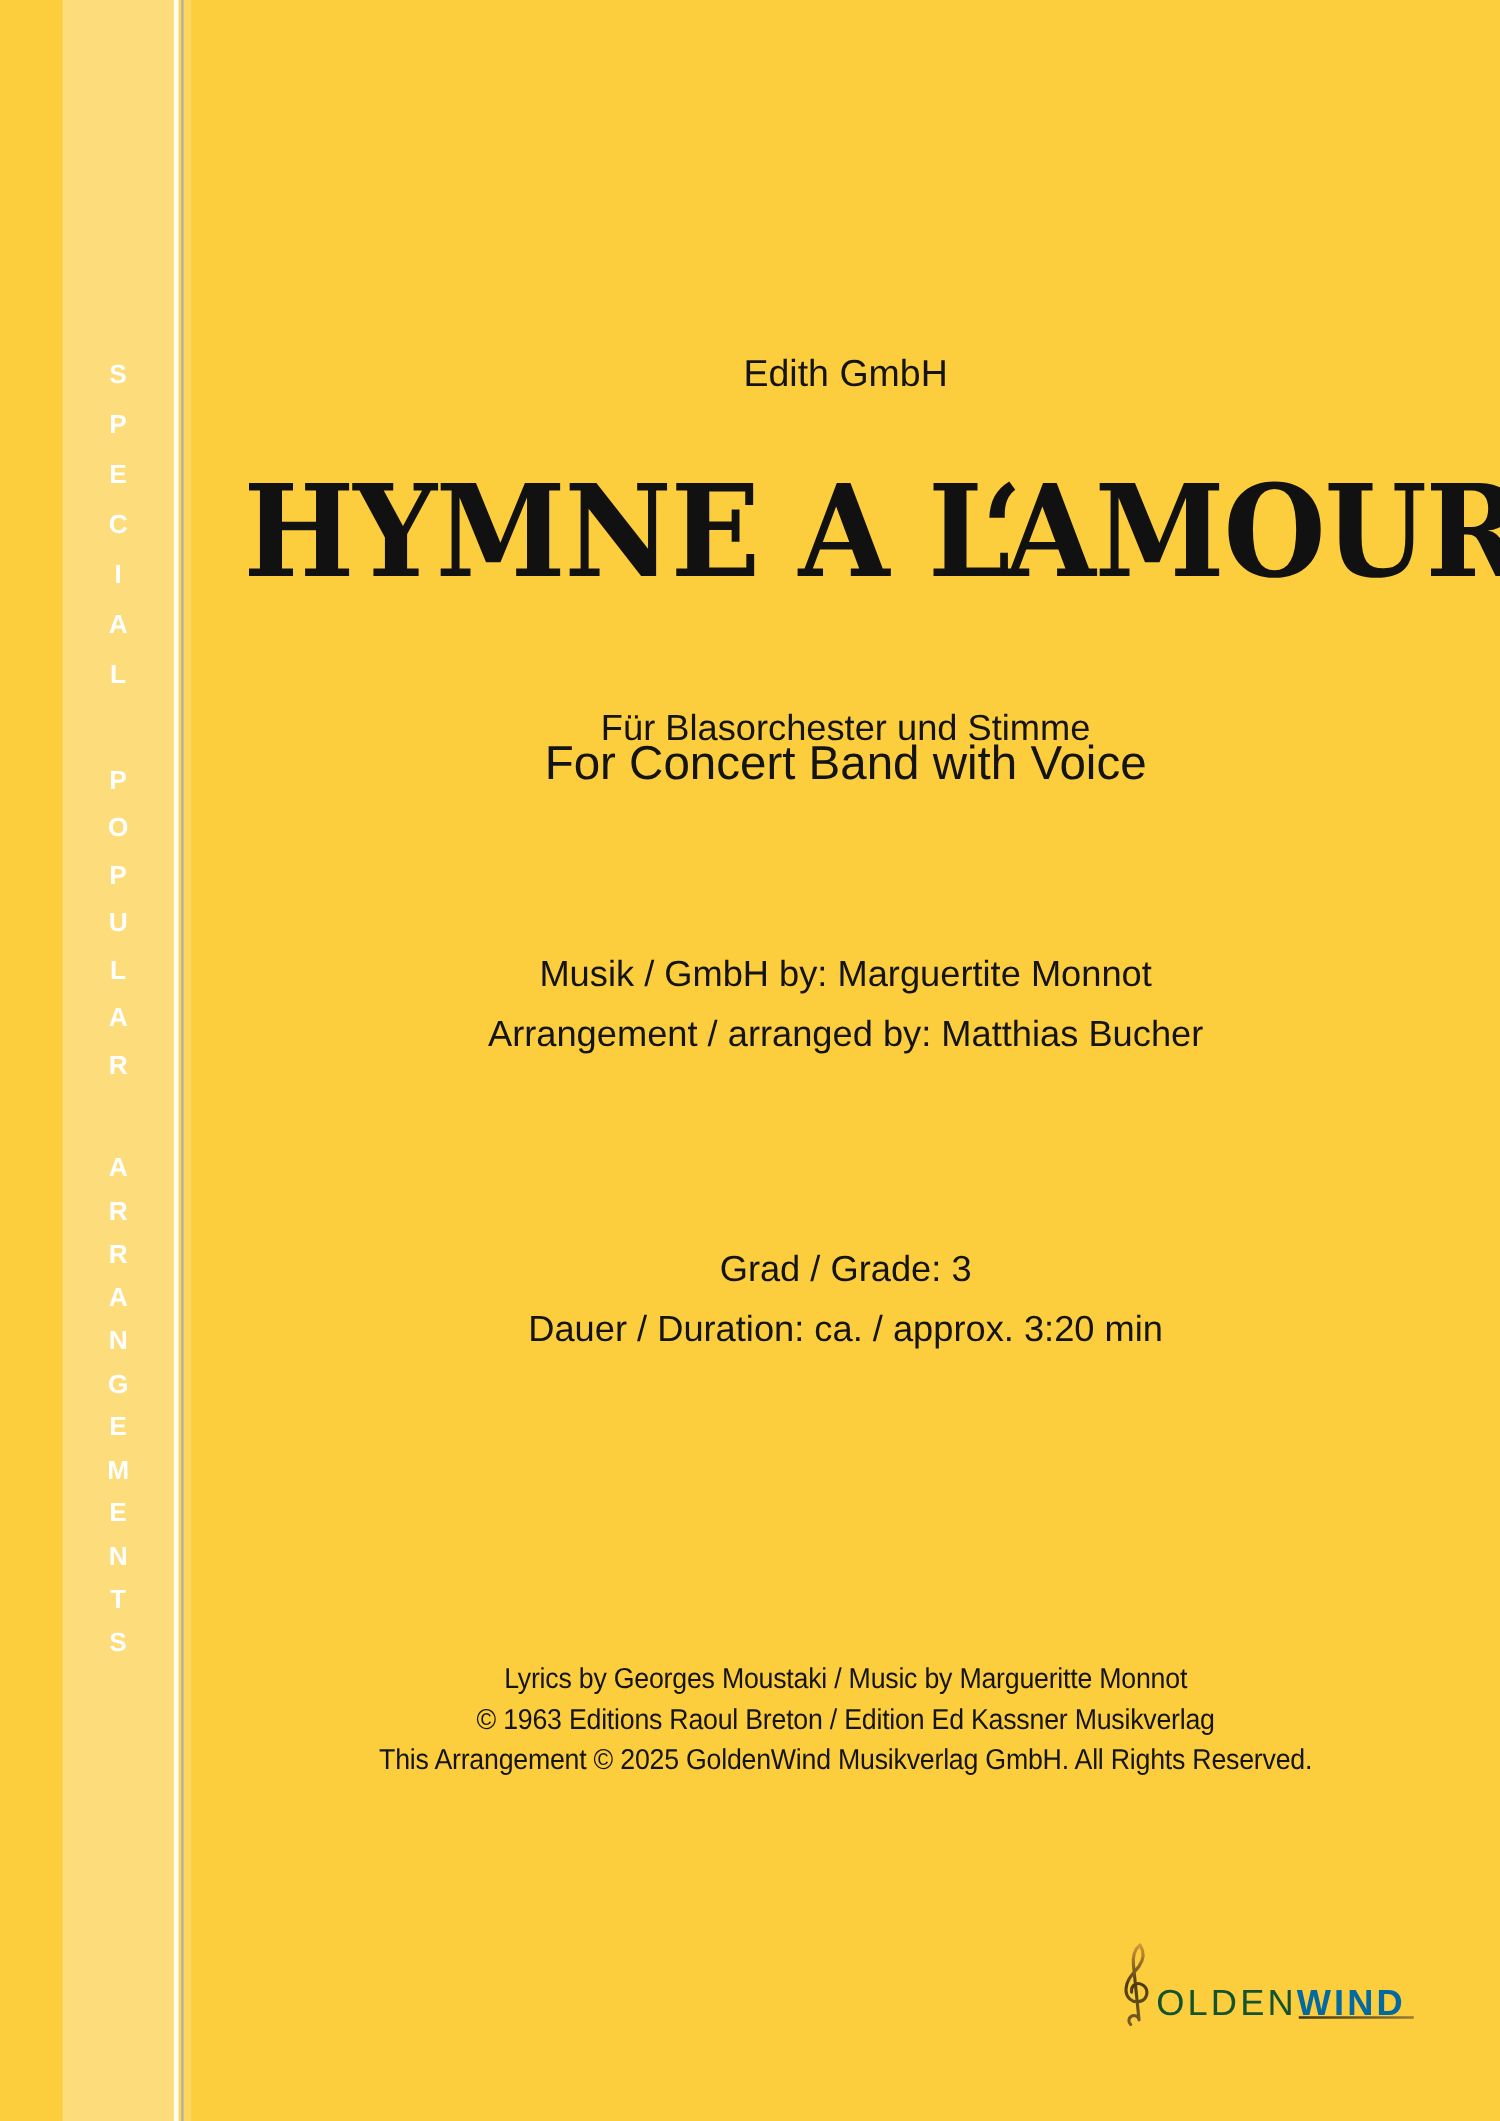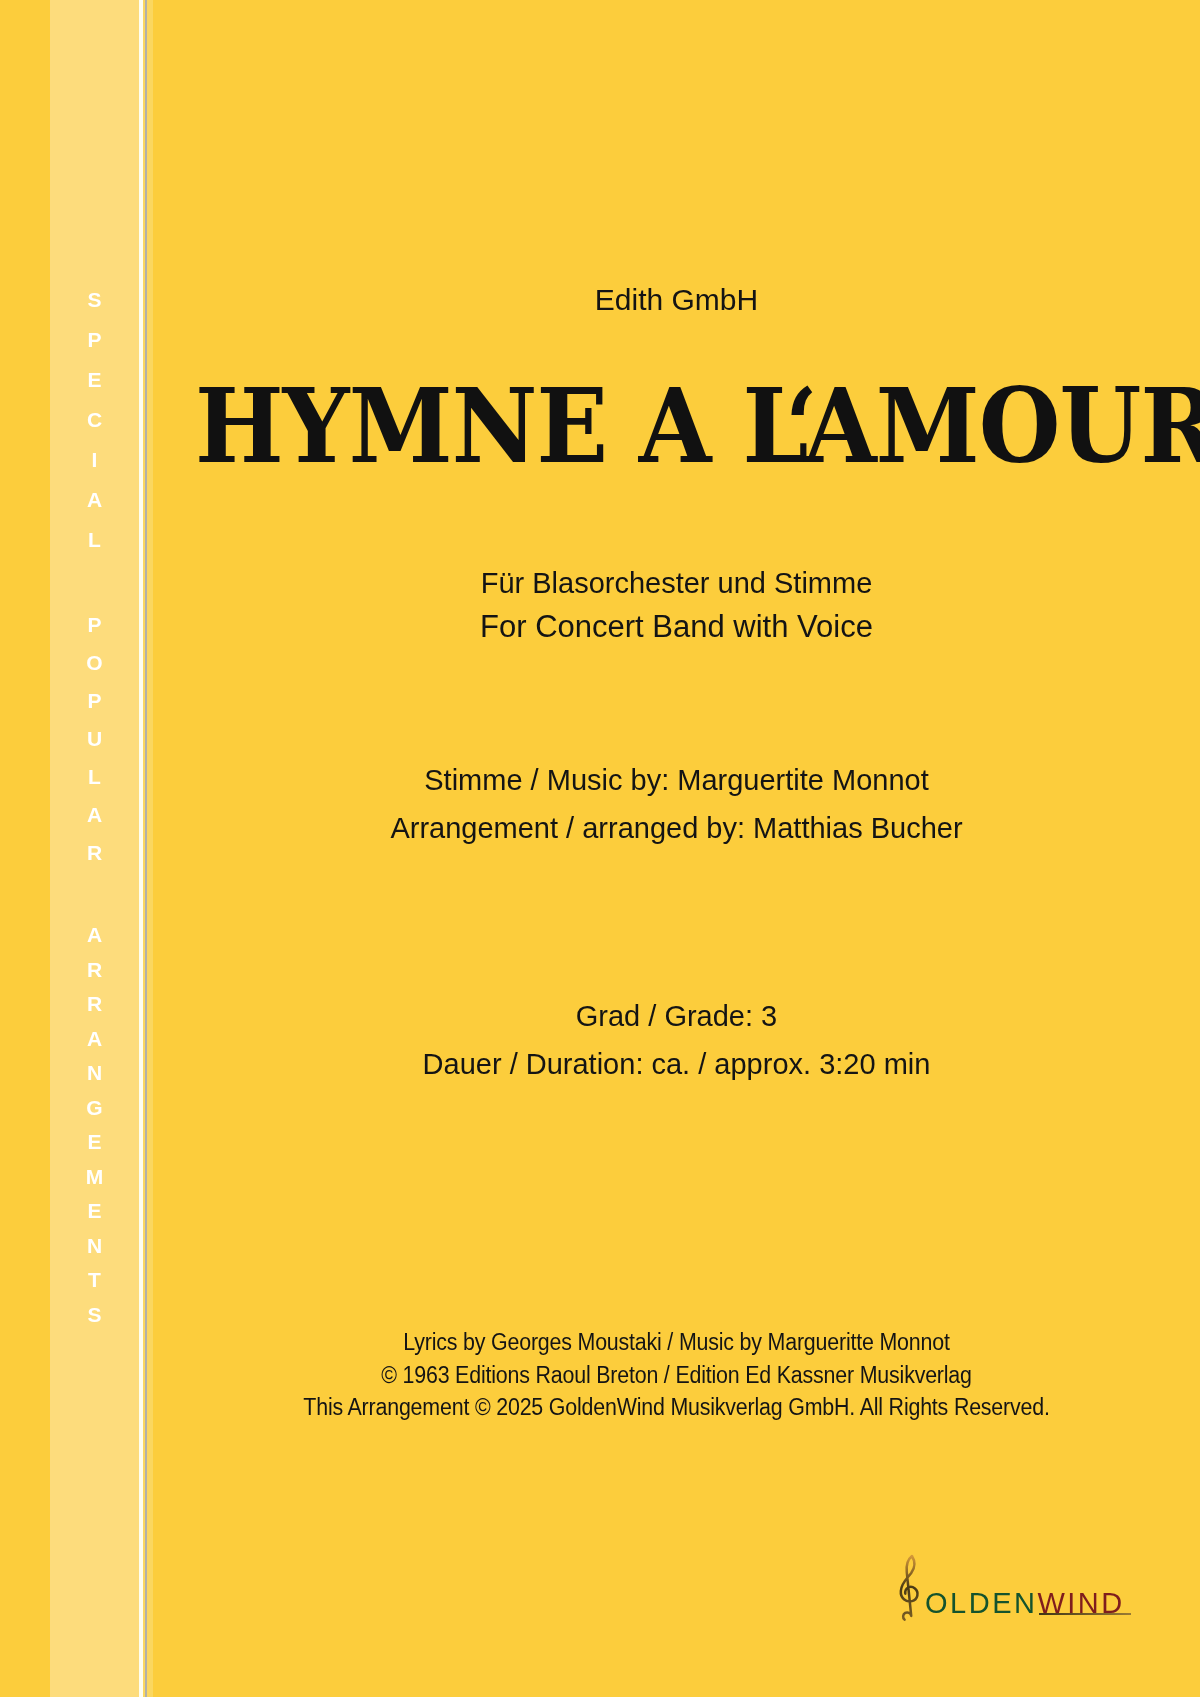--- a/index.html
+++ b/index.html
@@ -38,40 +38,40 @@
   .title{
     top:371px;
     font-family:"DejaVu Serif", serif;
     font-weight:700;
     font-size:102px;line-height:110px;
     letter-spacing:-1px;
     transform:scaleX(0.92);
     color:#111111;
   }
   .subtitle-de{top:566px;font-size:29px;line-height:34px;}
-  .subtitle-en{top:610px;font-size:31px;line-height:34px;text-align:center;}
+  .subtitle-en{top:594px;font-size:38px;line-height:34px;text-align:center;}
 
   .credits{top:756px;font-size:29px;line-height:48px;}
   .details{top:992px;font-size:29px;line-height:48px;}
 
   .copyright{
     top:1326px;font-size:23px;line-height:32.5px;
     letter-spacing:-0.2px;
     transform:scaleX(0.93);
   }
 
   
   .logo{position:absolute;left:893px;top:1550px;width:260px;height:86px;}
   .logo-clef{position:absolute;left:0;top:3px;width:32px;height:74px;}
   .logo-text{
     position:absolute;left:32px;top:37px;
     font-size:29px;letter-spacing:2.5px;white-space:nowrap;
   }
   .logo-golden{color:#14532d;}
-  .logo-wind{color:#7f1d1d;font-weight:400;}
+  .logo-wind{color:#0369a1;font-weight:700;}
   .logo-underline{
     position:absolute;left:146px;top:63px;width:92px;height:2px;
     background:linear-gradient(90deg,#3F3516,#9A7B33);
   }
 </style>
 </head>
 <body>
 
 <div class="page">
 
@@ -117,21 +117,21 @@
   </div>
 
   <div class="cline artist">Edith GmbH</div>
 
   <h1 class="cline title" style="margin:0;">HYMNE A L‘AMOUR</h1>
 
   <div class="cline subtitle-de">Für Blasorchester und Stimme</div>
   <div class="cline subtitle-en">For Concert Band with Voice</div>
 
   <div class="cline credits">
-    <div>Stimme / Music by: Marguertite Monnot</div>
+    <div>Musik / GmbH by: Marguertite Monnot</div>
     <div>Arrangement / arranged by: Matthias Bucher</div>
   </div>
 
   <div class="cline details">
     <div>Grad / Grade: 3</div>
     <div>Dauer / Duration: ca. / approx. 3:20 min</div>
   </div>
 
   <div class="cline copyright">
     <div>Lyrics by Georges Moustaki / Music by Margueritte Monnot</div>

